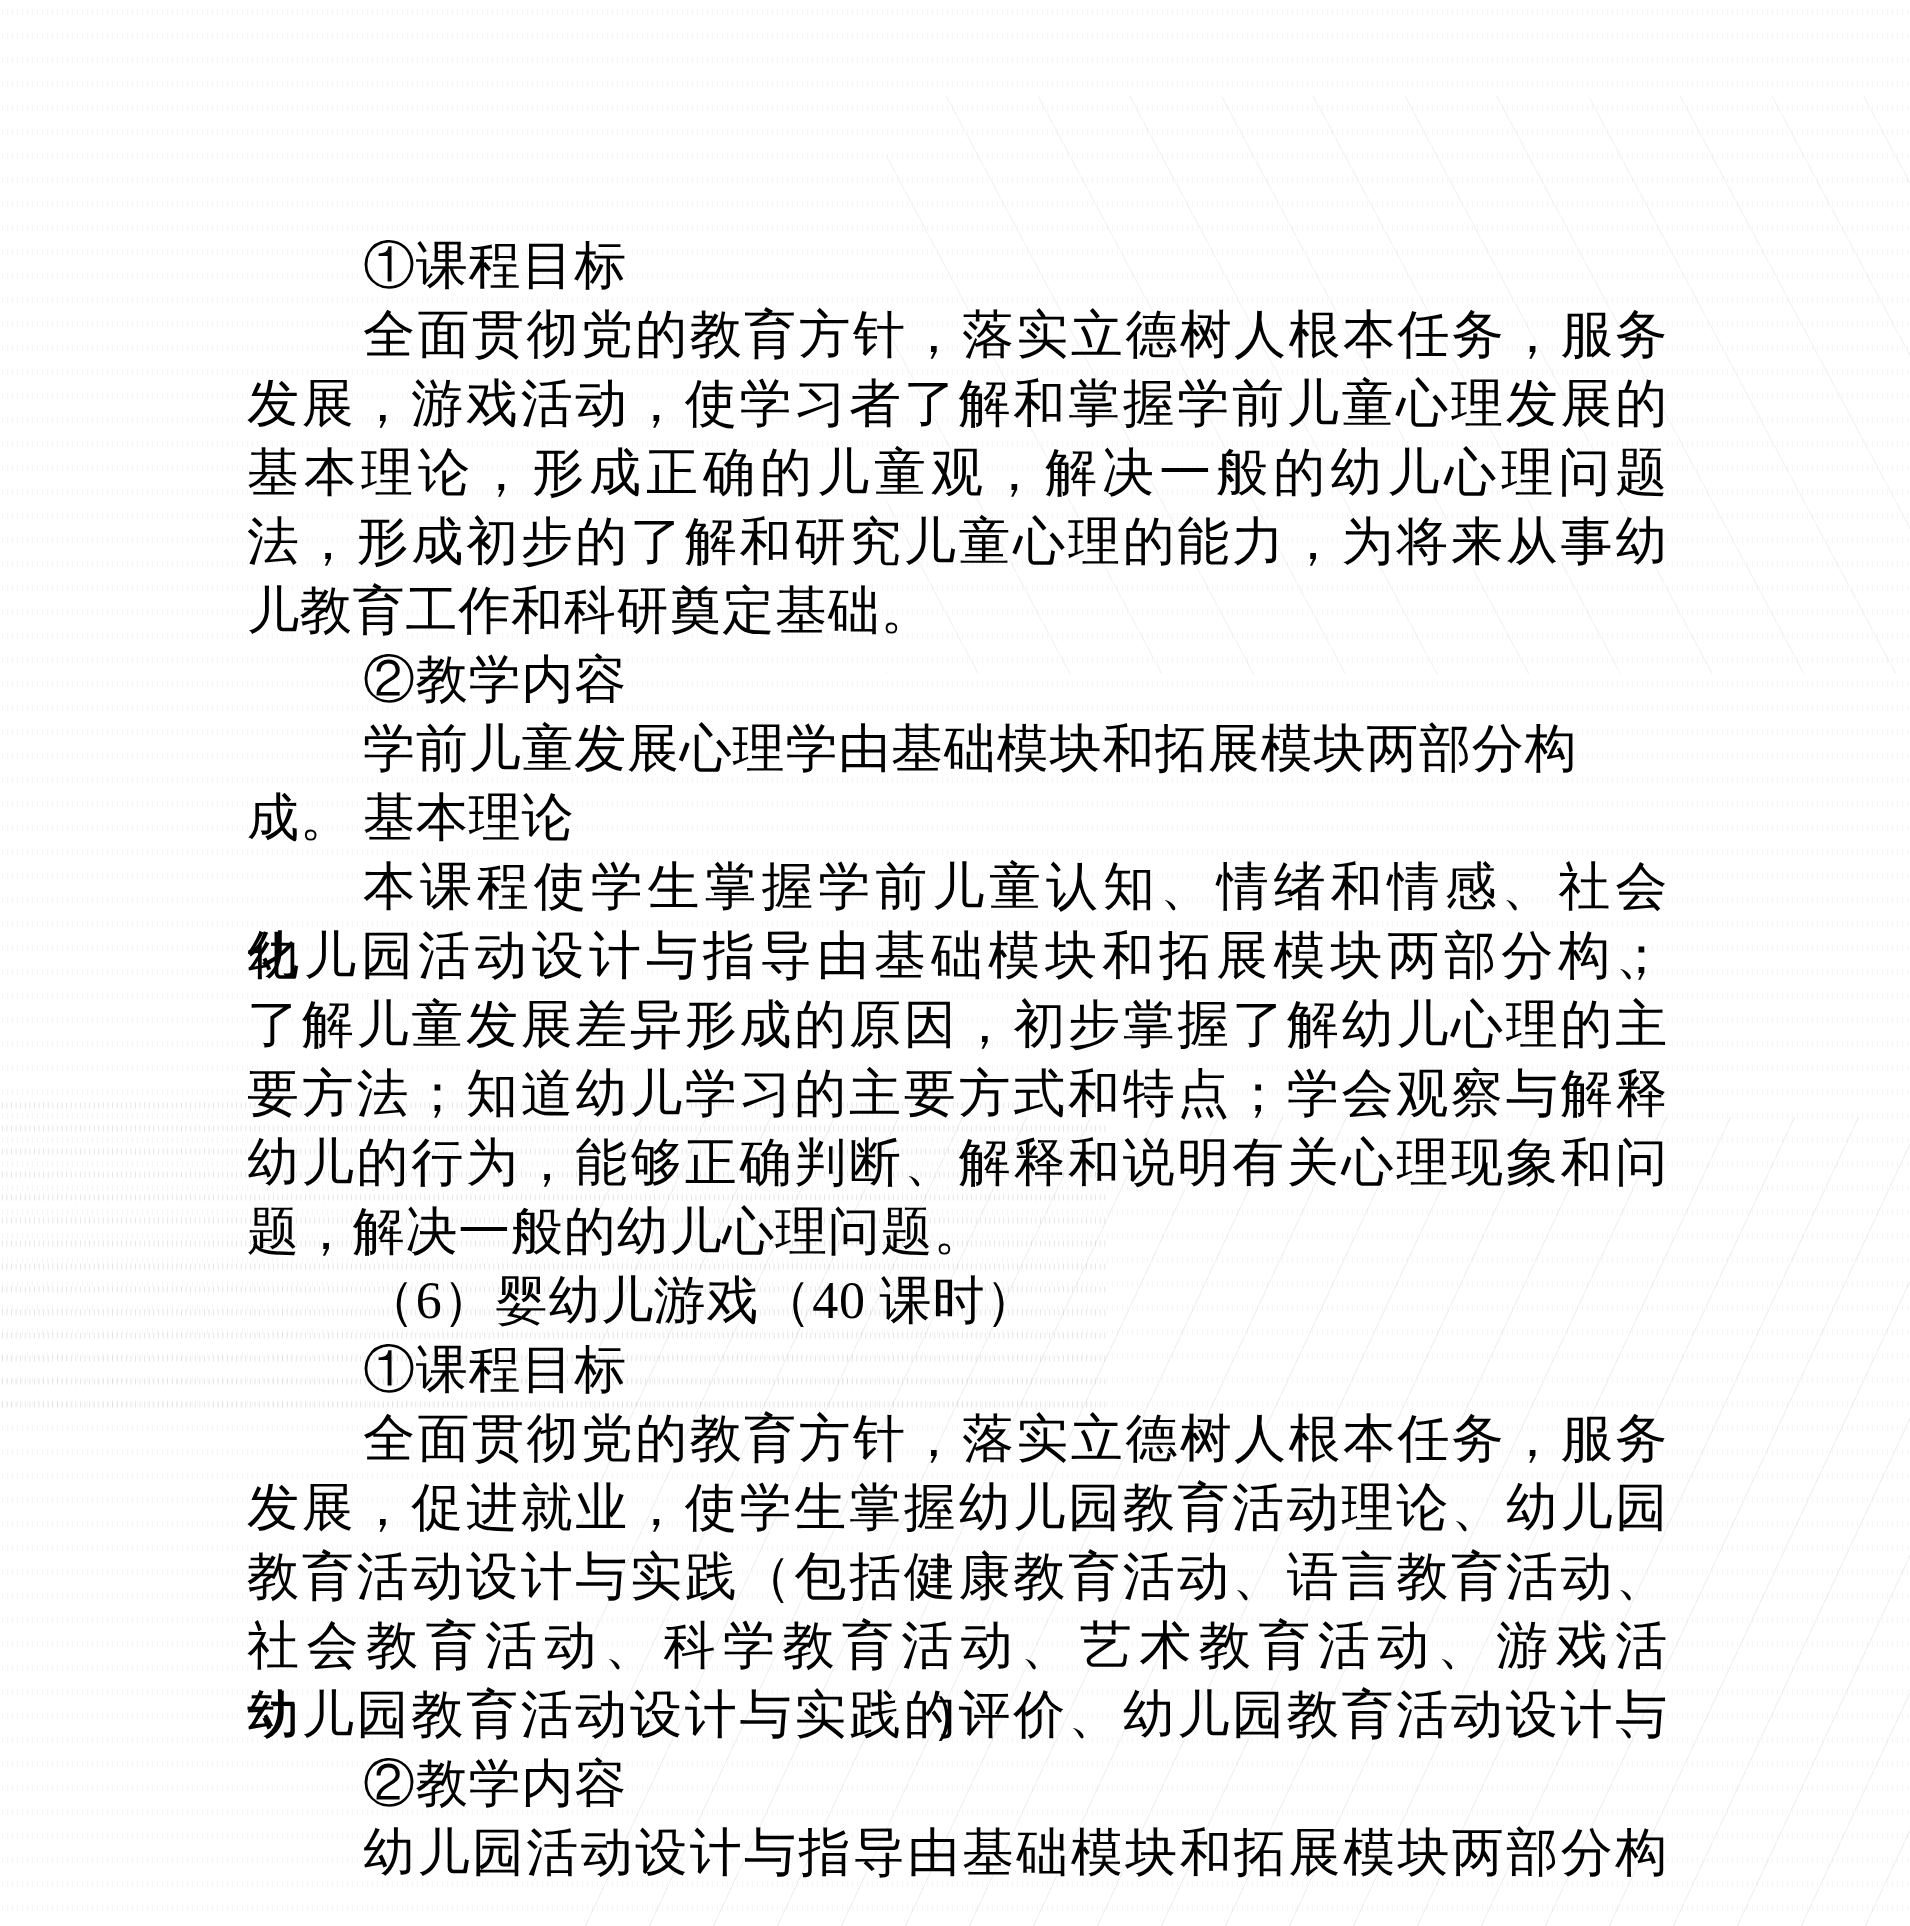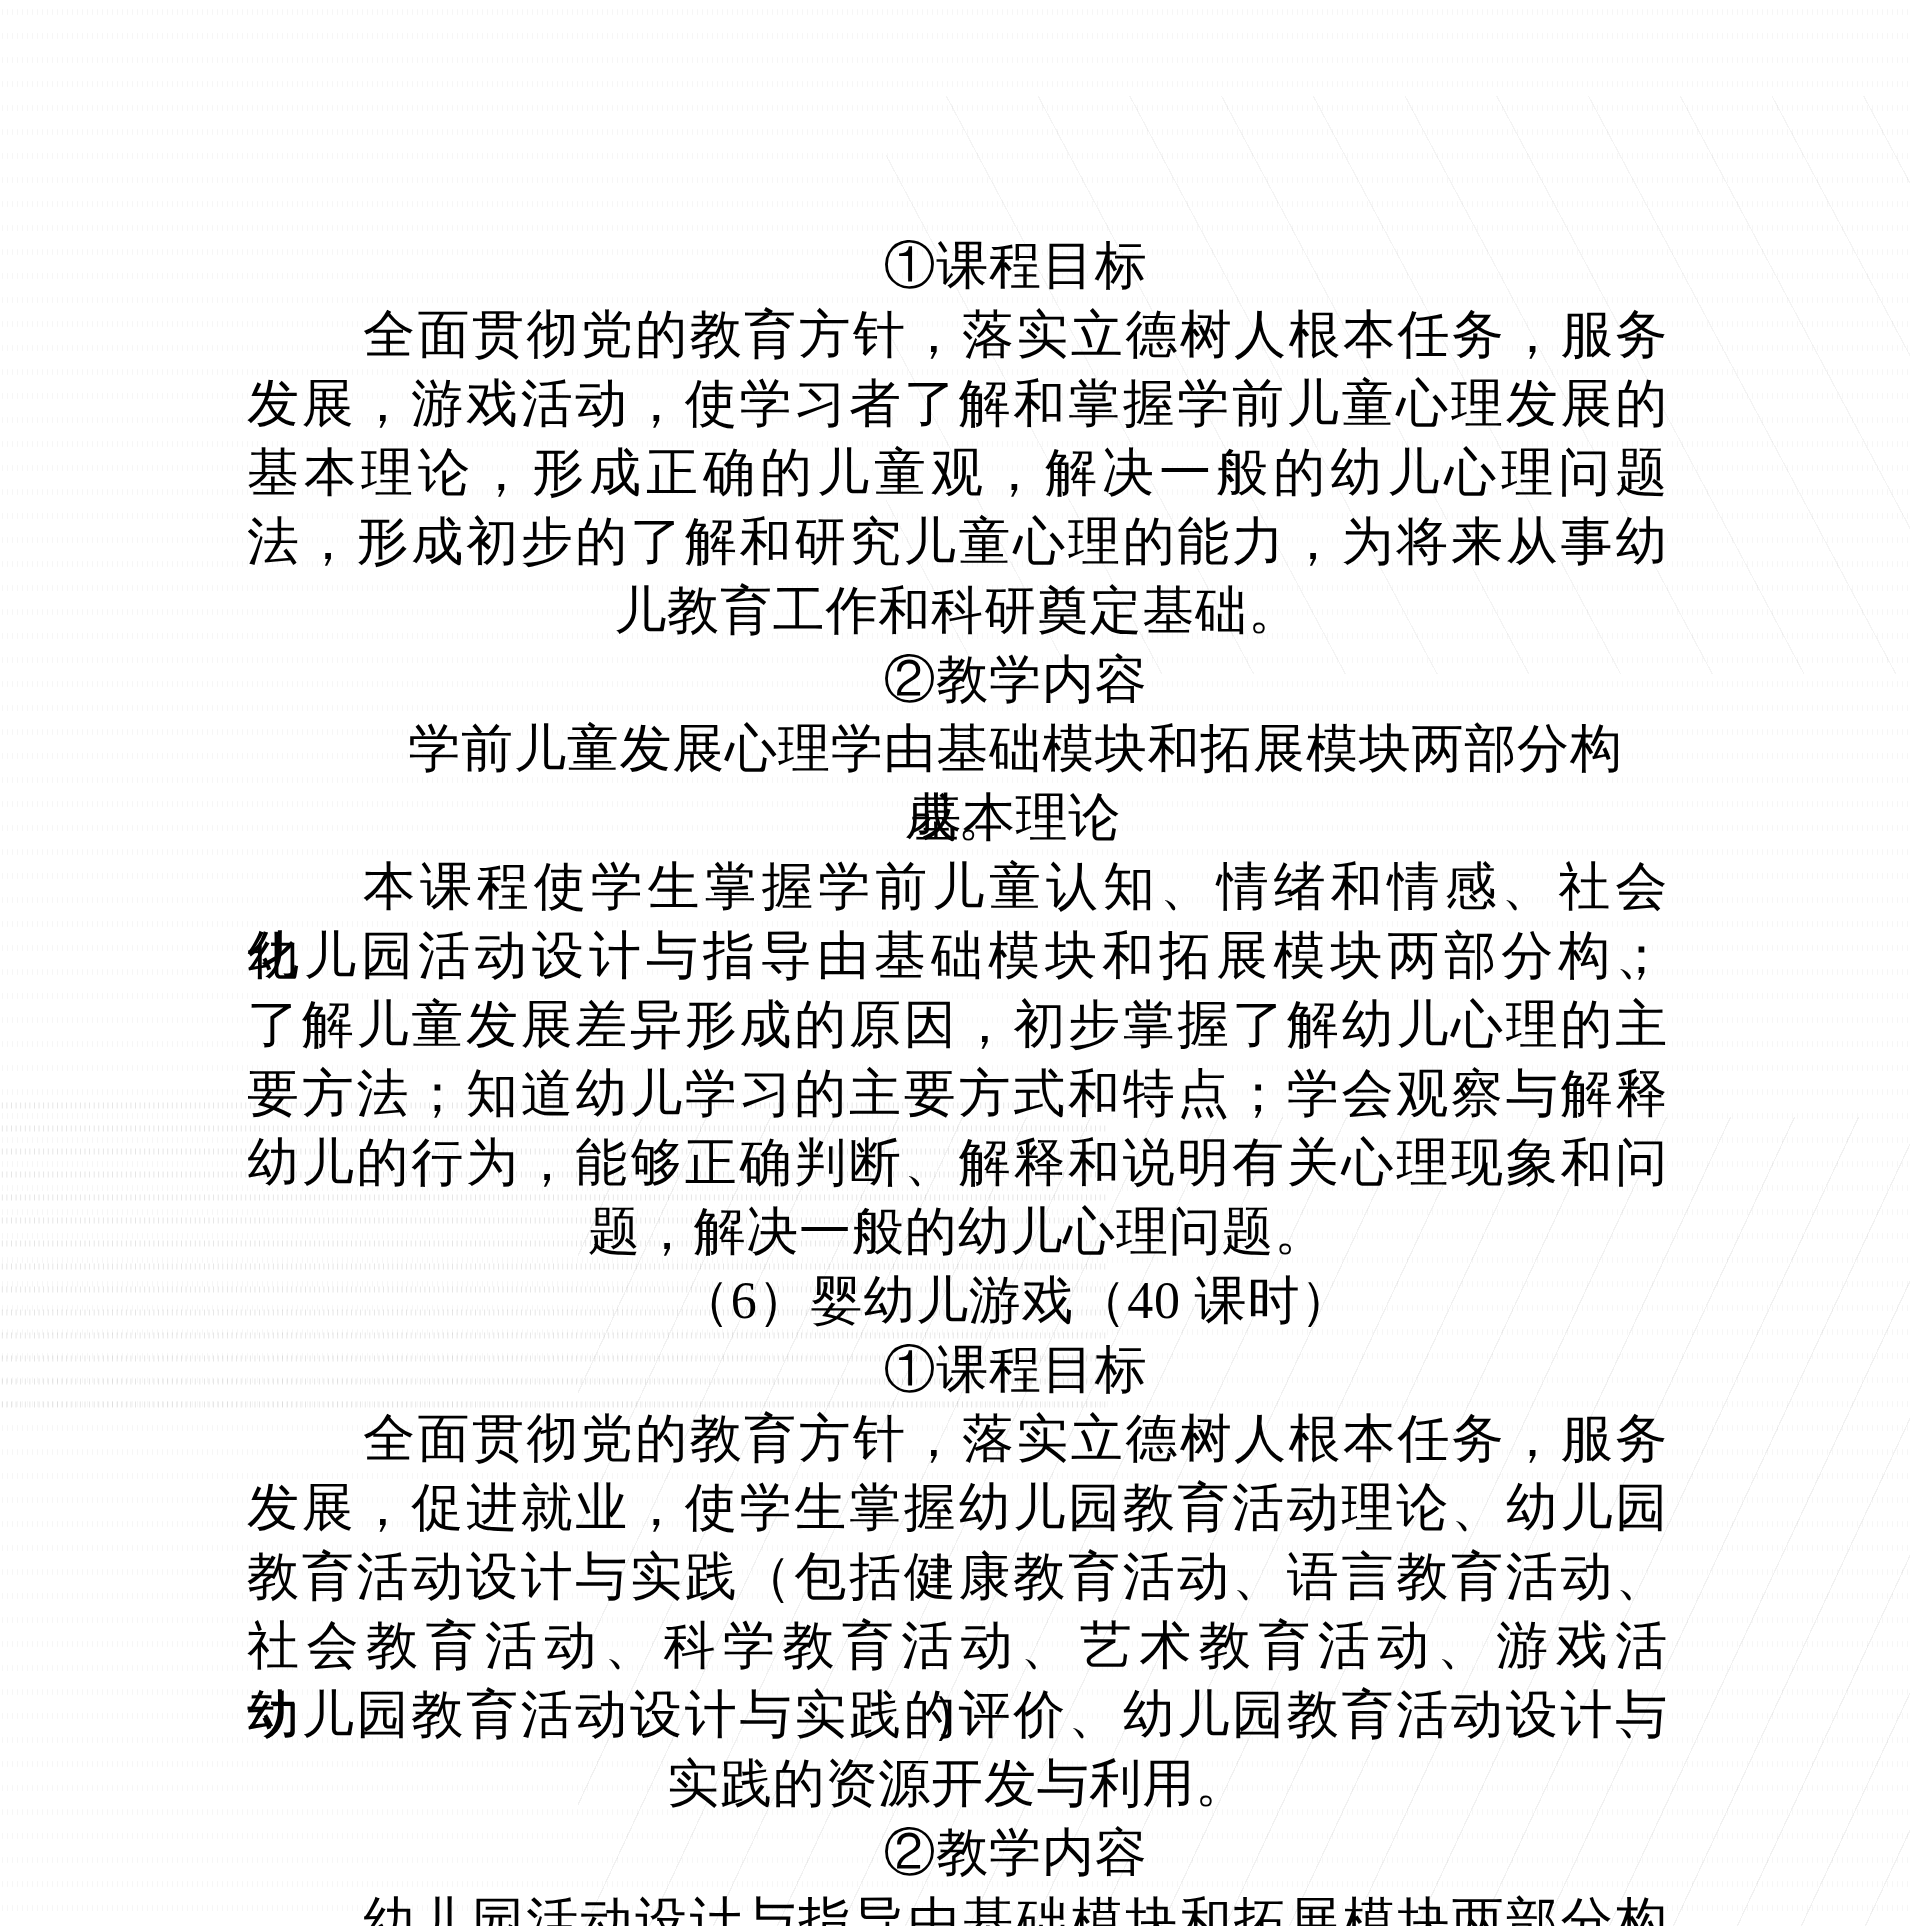--- a/index.html
+++ b/index.html
@@ -60,21 +60,21 @@
     position: absolute;
     left: 247px;
     top: 231px;
     width: 1421px;
   }
   .line {
     height: 69px;
     line-height: 69px;
     font-size: 52px;
     letter-spacing: 0.8px;
-    text-align: center;
+    text-align: left;
   }
   .line.fill {
     text-align: justify;
     text-align-last: justify;
     -moz-text-align-last: justify;
   }
   .line.indent {
     text-indent: 116px;
   }
 </style>
@@ -105,19 +105,18 @@
       <div class="line fill">要方法；知道幼儿学习的主要方式和特点；学会观察与解释</div>
       <div class="line fill">幼儿的行为，能够正确判断、解释和说明有关心理现象和问</div>
       <div class="line">题，解决一般的幼儿心理问题。</div>
       <div class="line indent">（6）婴幼儿游戏（40 课时）</div>
       <div class="line indent">①课程目标</div>
       <div class="line indent fill">全面贯彻党的教育方针，落实立德树人根本任务，服务</div>
       <div class="line fill">发展，促进就业，使学生掌握幼儿园教育活动理论、幼儿园</div>
       <div class="line fill">教育活动设计与实践（包括健康教育活动、语言教育活动、</div>
       <div class="line fill">社会教育活动、科学教育活动、艺术教育活动、游戏活动）、</div>
       <div class="line fill">幼儿园教育活动设计与实践的评价、幼儿园教育活动设计与</div>
-      <div class="line">实践的资源开发与利用。</div>
       <div class="line indent">②教学内容</div>
       <div class="line indent fill">幼儿园活动设计与指导由基础模块和拓展模块两部分构</div>
     </div>
 
 </div>
 
 
 </body></html>

